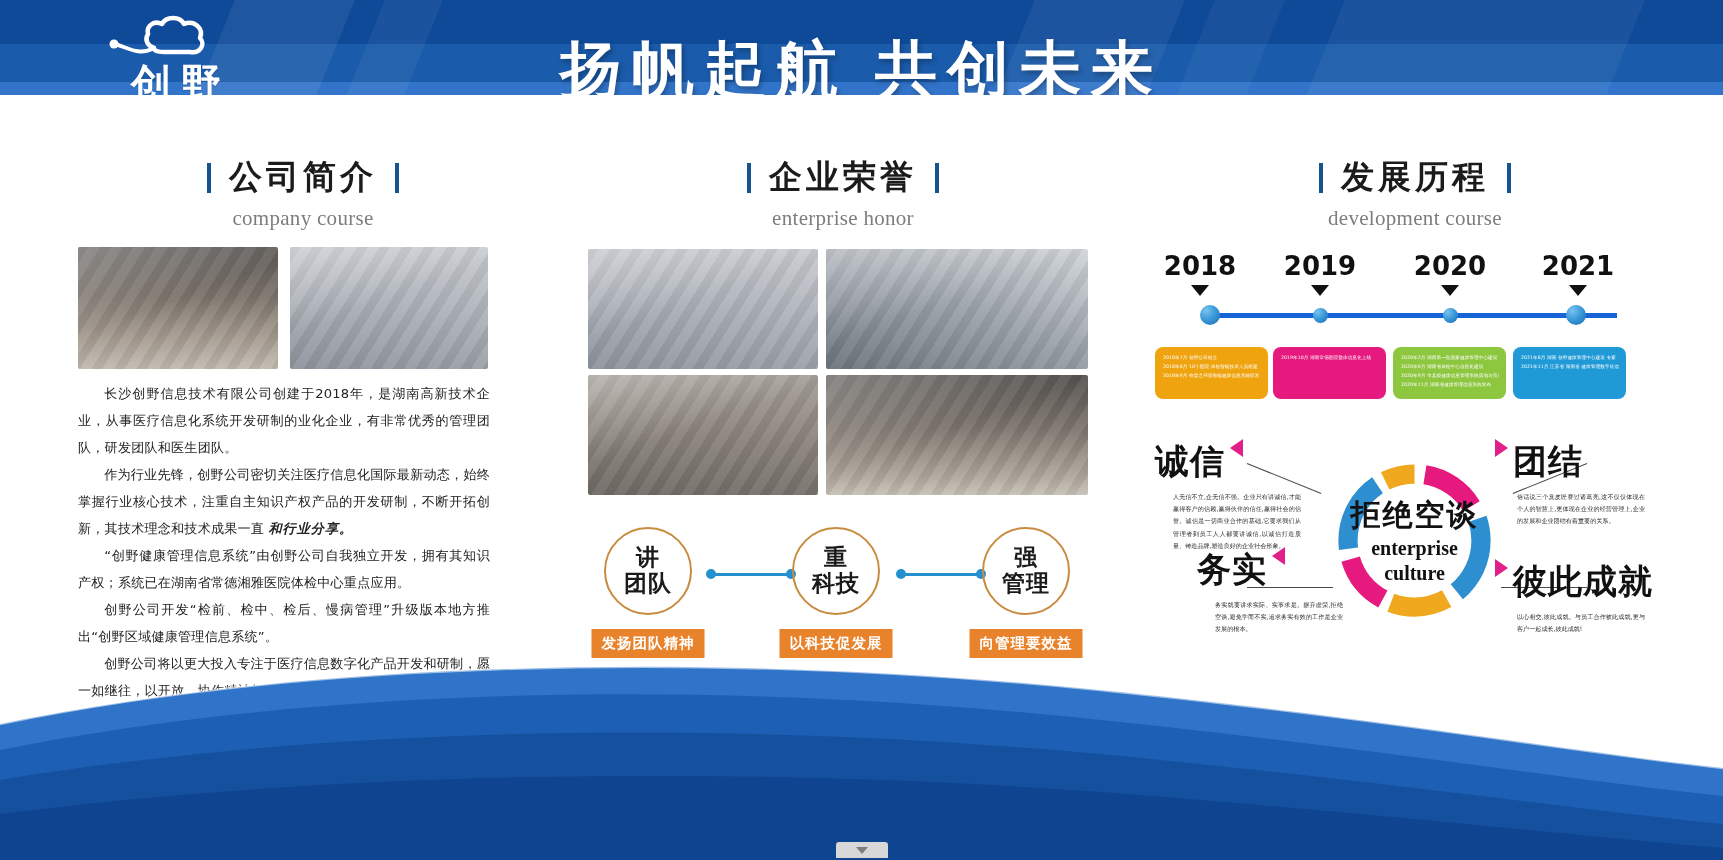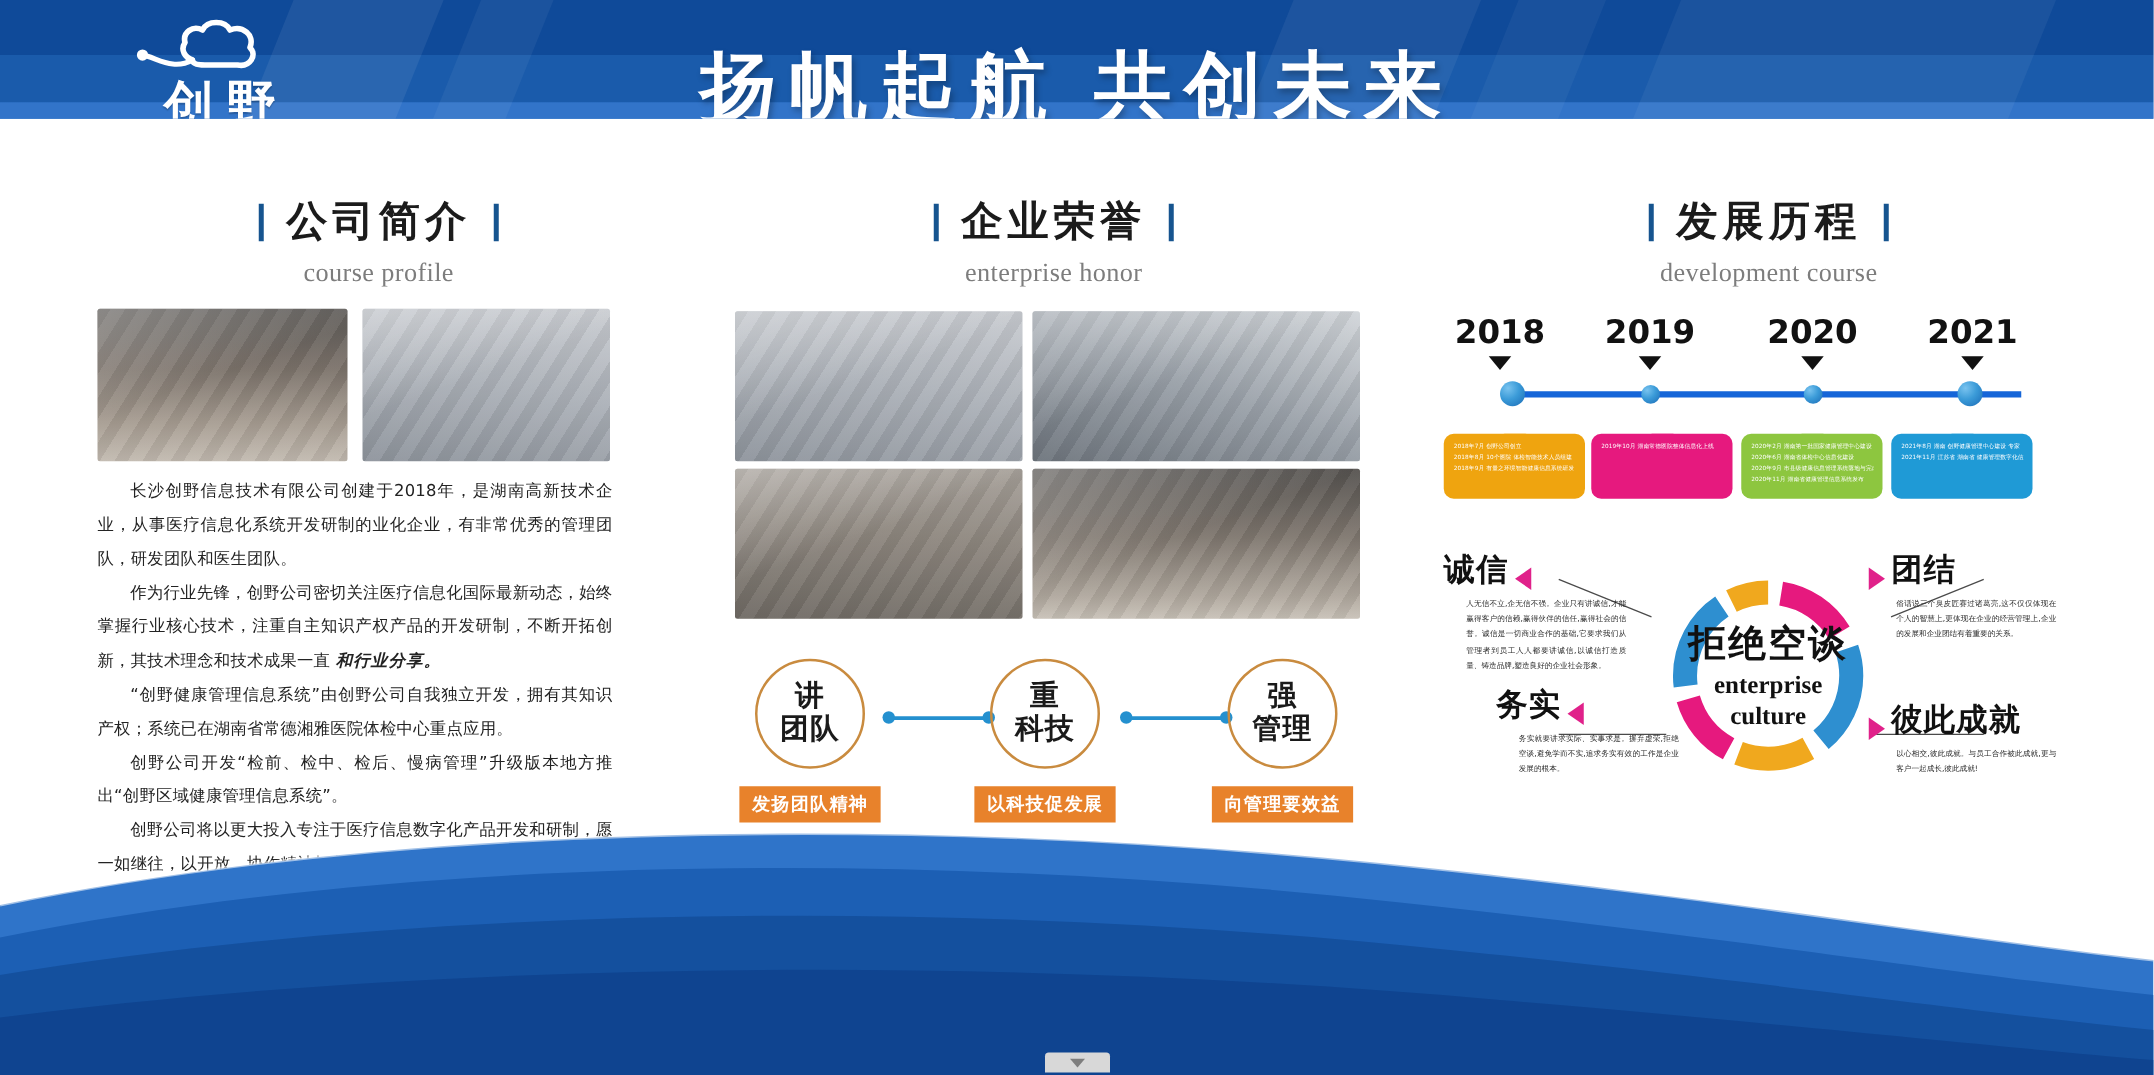--- a/index.html
+++ b/index.html
@@ -190,22 +190,22 @@
     font-family: "Liberation Serif", "DejaVu Serif", serif;
     font-size: 20px; color: #111; line-height: 1.25; font-weight: bold;
   }
   .quad { position: absolute; width: 180px; }
   .q-tl { left: 0;   top: 4px;  text-align: left; }
   .q-tr { left: 340px; top: 4px;  text-align: left; }
   .q-bl { left: 0;   top: 112px; text-align: left; margin-left: 42px; }
   .q-br { left: 340px; top: 124px; text-align: left; }
   .q-title {
     font-family: Liberation Serif, serif;
-    font-size: 25px; font-weight: 800; color: #111; letter-spacing: 1px;
-    display: flex; align-items: flex-end; gap: 5px;
+    font-size: 34px; font-weight: 800; color: #111; letter-spacing: 1px;
+    display: flex; align-items: flex-start; gap: 5px;
   }
   .q-tl .q-title, .q-bl .q-title { justify-content: flex-start; }
   .tri { width: 0; height: 0; border-top: 9px solid transparent; border-bottom: 9px solid transparent; }
   .tri.left  { border-right: 13px solid #e0218a; }
   .tri.right { border-left: 13px solid #e0218a; }
   .q-desc {
     margin-top: 6px; font-family: "DejaVu Sans", "Liberation Sans", sans-serif;
     font-size: 6.1px; line-height: 2.0; color: #2b2b2b; text-align: justify; width: 128px;
   }
   .q-tr .q-desc, .q-br .q-desc { margin-left: 22px; }
@@ -258,21 +258,21 @@
 
   <div class="body-area">
 
     <div class="col col-left">
       <div class="sec-head">
         <div class="sec-head-cn">
           <span class="bar"></span>
           <span>公司简介</span>
           <span class="bar"></span>
         </div>
-        <div class="sec-head-en">course profile</div>
+        <div class="sec-head-en">company course</div>
       </div>
 
       <div class="profile-photos">
         <div class="photo ph-group pp-1"></div>
         <div class="photo ph-office pp-2"></div>
       </div>
 
       <div class="profile-text">
         <p>长沙创野信息技术有限公司创建于2018年，是湖南高新技术企业，从事医疗信息化系统开发研制的业化企业，有非常优秀的管理团队，研发团队和医生团队。</p>
         <p><span>作为行业先锋，创野公司密切关注医疗信息化国际最新动态，始终掌握行业核心技术，注重自主知识产权产品的开发研制，不断开拓创新，其技术理念和技术成果一直</span> <span class="handwrite">和行业分享。</span></p>

